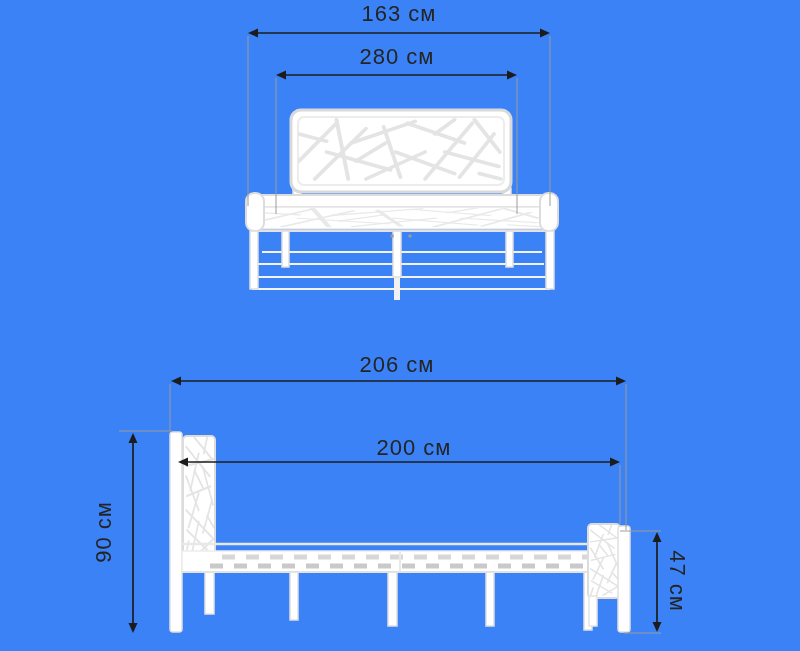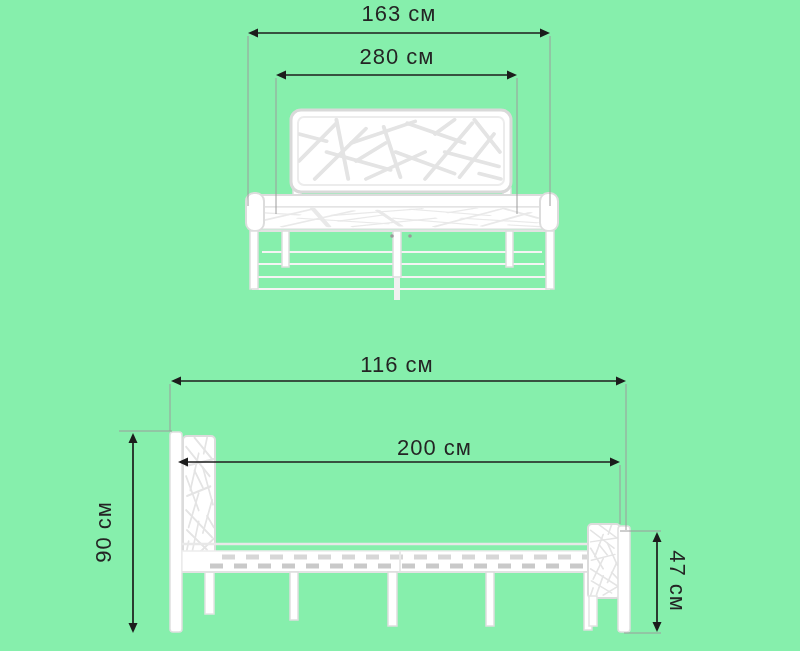--- a/index.html
+++ b/index.html
@@ -1,16 +1,16 @@
 <!DOCTYPE html>
 <html><head>
 <meta charset="utf-8">
 <style>
   html,body{margin:0;padding:0;background:#fff;}
-  .canvas{position:relative;width:800px;height:651px;background:#86efac;overflow:hidden;
+  .canvas{position:relative;width:800px;height:651px;background:#3b82f6;overflow:hidden;
           font-family:"Liberation Sans", sans-serif;}
   .diagram-svg{position:absolute;left:0;top:0;}
   .dim-label{position:absolute;width:160px;text-align:center;font-size:22px;
              color:#242424;letter-spacing:1px;white-space:nowrap;line-height:26px;}
   .dim-label.vert{width:120px;height:26px;}
   .rot-ccw{transform:rotate(-90deg);}
   .rot-cw{transform:rotate(90deg);}
 </style>
 </head>
 <body>
@@ -179,20 +179,20 @@
     <g stroke="#9c9c9c" stroke-width="1">
       <line x1="620" y1="531" x2="661" y2="531"></line>
       <line x1="624" y1="633" x2="661" y2="633"></line>
     </g>
   </svg>
 
   <div class="dim-label" style="left:319px;top:1px;">163 см</div>
 
   <div class="dim-label" style="left:317px;top:44px;">280 см</div>
 
-  <div class="dim-label" style="left:317px;top:352px;">116 см</div>
+  <div class="dim-label" style="left:317px;top:352px;">206 см</div>
 
-  <div class="dim-label" style="left:312px;top:435px;text-align:right;">200 см</div>
+  <div class="dim-label" style="left:334px;top:435px;">200 см</div>
 
   <div class="dim-label vert rot-ccw" style="left:44px;top:519px;">90 см</div>
 
   <div class="dim-label vert rot-cw" style="left:617px;top:568px;">47 см</div>
 </div>
 
 </body></html>

